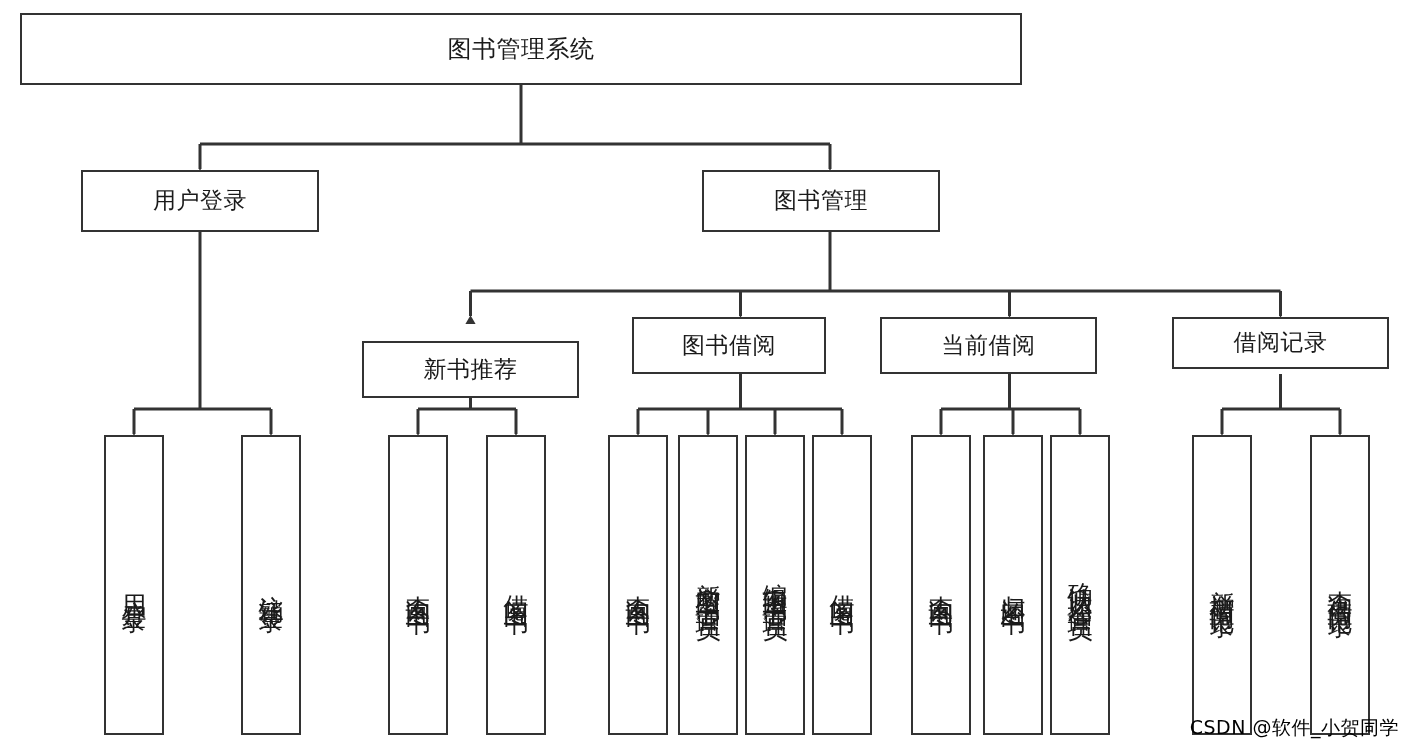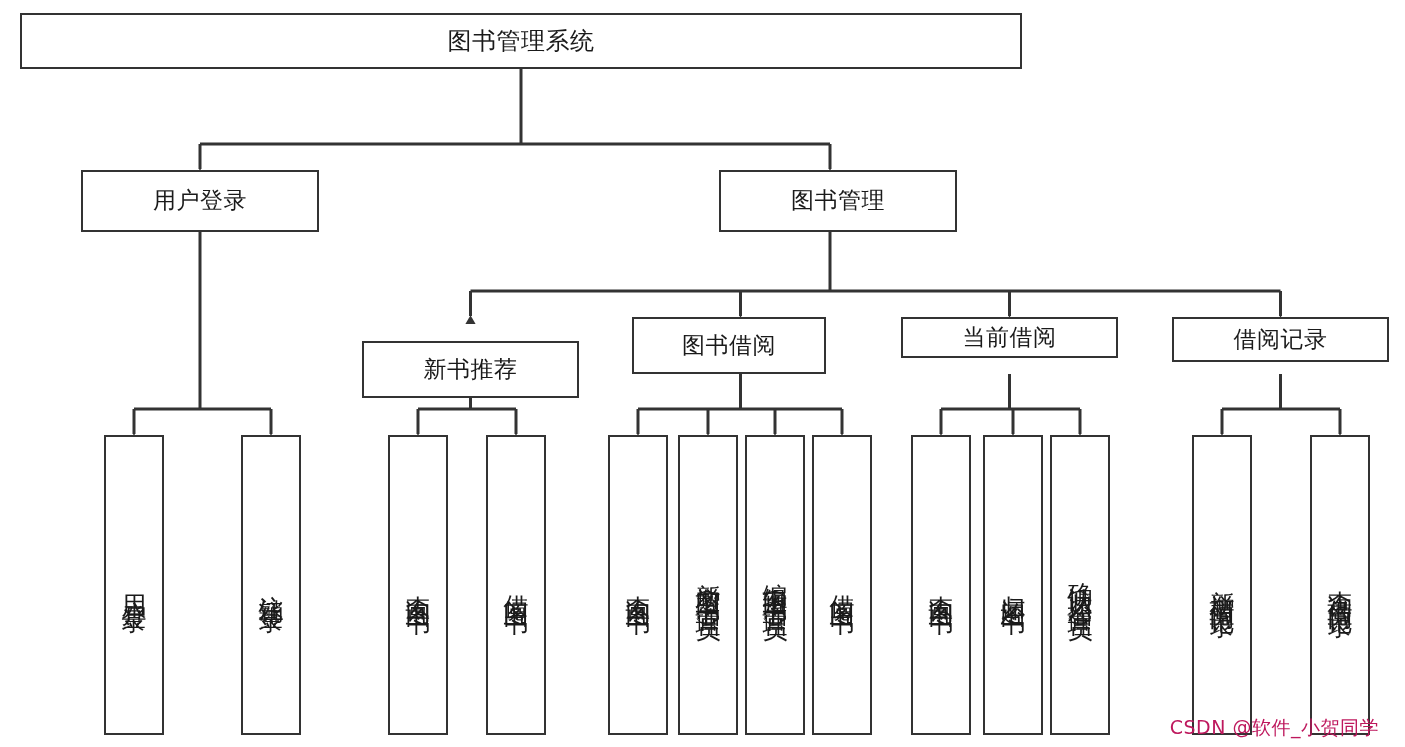--- a/index.html
+++ b/index.html
@@ -60,24 +60,24 @@
   .node.vert .node-label {
     writing-mode: vertical-rl;
     text-orientation: upright;
     font-size: 25px;
     letter-spacing: 5px;
     line-height: 1;
     white-space: nowrap;
   }
   #watermark {
     position: absolute;
-    right: 26px;
+    right: 6px;
     bottom: 6px;
     font-size: 19px;
-    color: #be185d;
+    color: #000000;
     font-family: "DejaVu Sans", "Liberation Sans", sans-serif;
     letter-spacing: 0.5px;
     z-index: 5;
     white-space: nowrap;
   }
 </style>
 </head>
 <body>
 
 <div id="diagram-canvas">
@@ -119,39 +119,39 @@
         <path d="M 1013 409 L 1013 434" marker-end="url(#arrow)" stroke-linecap="butt"></path>
         <path d="M 1080 409 L 1080 434" marker-end="url(#arrow)" stroke-linecap="butt"></path>
         <path d="M 1280.5 374 L 1280.5 409" stroke-linecap="butt"></path>
         <path d="M 1222 409 L 1340 409" stroke-linecap="butt"></path>
         <path d="M 1222 409 L 1222 434" marker-end="url(#arrow)" stroke-linecap="butt"></path>
         <path d="M 1340 409 L 1340 434" marker-end="url(#arrow)" stroke-linecap="butt"></path>
       </g>
   </svg>
 
   <div id="node-layer">
-      <div class="node root horiz" style="left: 20px; top: 13px; width: 1002px; height: 56px;">
+      <div class="node root horiz" style="left: 20px; top: 13px; width: 1002px; height: 72px;">
         <span class="node-label">图书管理系统</span>
       </div>
       <div class="node level2 horiz" style="left: 81px; top: 170px; width: 238px; height: 62px;">
         <span class="node-label">用户登录</span>
       </div>
-      <div class="node level2 horiz" style="left: 719px; top: 170px; width: 238px; height: 62px;">
+      <div class="node level2 horiz" style="left: 702px; top: 170px; width: 238px; height: 62px;">
         <span class="node-label">图书管理</span>
       </div>
       <div class="node level3 horiz" style="left: 362px; top: 317px; width: 217px; height: 57px; margin-top: 24px;">
         <span class="node-label">新书推荐</span>
       </div>
       <div class="node level3 horiz" style="left: 632px; top: 317px; width: 194px; height: 57px;">
         <span class="node-label">图书借阅</span>
       </div>
-      <div class="node level3 horiz" style="left: 901px; top: 317px; width: 217px; height: 41px;">
+      <div class="node level3 horiz" style="left: 880px; top: 317px; width: 217px; height: 57px;">
         <span class="node-label">当前借阅</span>
       </div>
-      <div class="node level3 horiz" style="left: 1172px; top: 317px; width: 217px; height: 45px;">
+      <div class="node level3 horiz" style="left: 1172px; top: 317px; width: 217px; height: 52px;">
         <span class="node-label">借阅记录</span>
       </div>
       <div class="node leaf vert" style="left: 104px; top: 435px; width: 60px; height: 300px;">
         <span class="node-label">用户登录</span>
       </div>
       <div class="node leaf vert" style="left: 241px; top: 435px; width: 60px; height: 300px;">
         <span class="node-label">注销登录</span>
       </div>
       <div class="node leaf vert" style="left: 388px; top: 435px; width: 60px; height: 300px;">
         <span class="node-label">查询图书</span>

